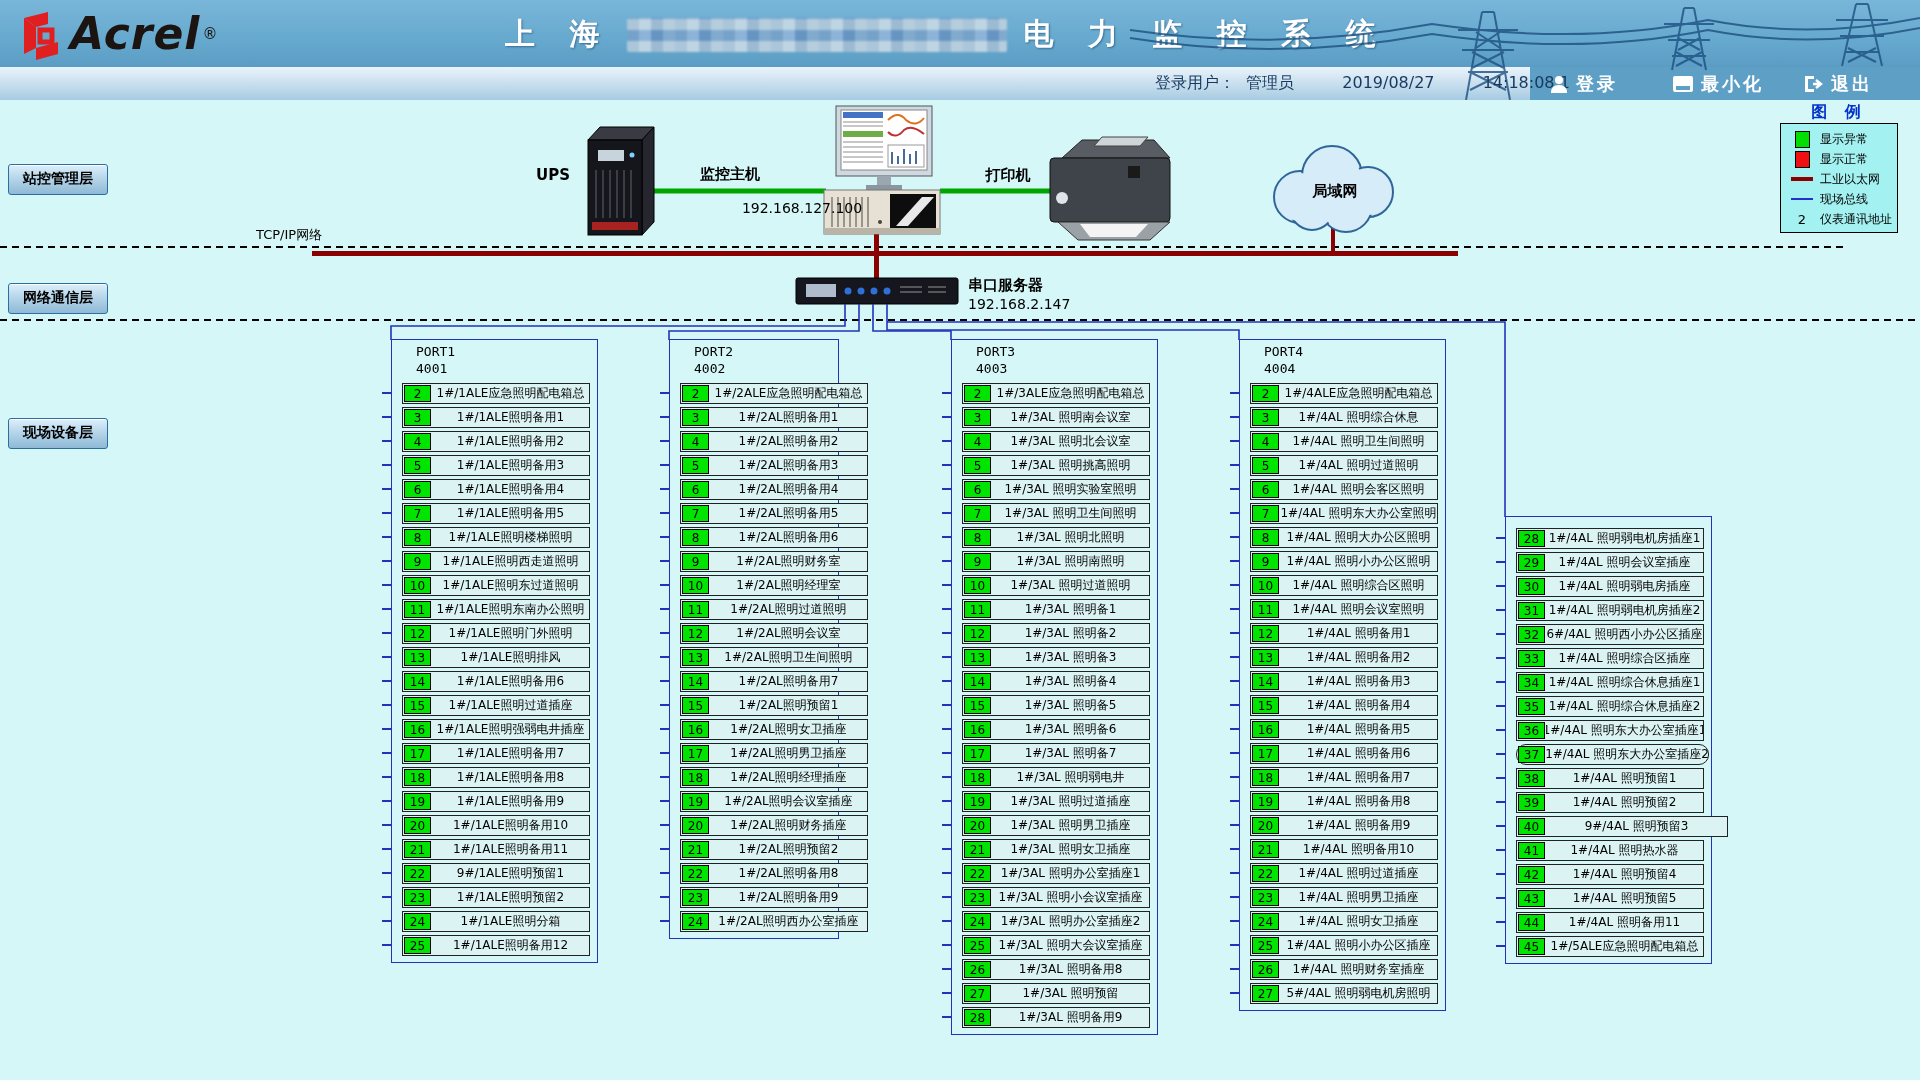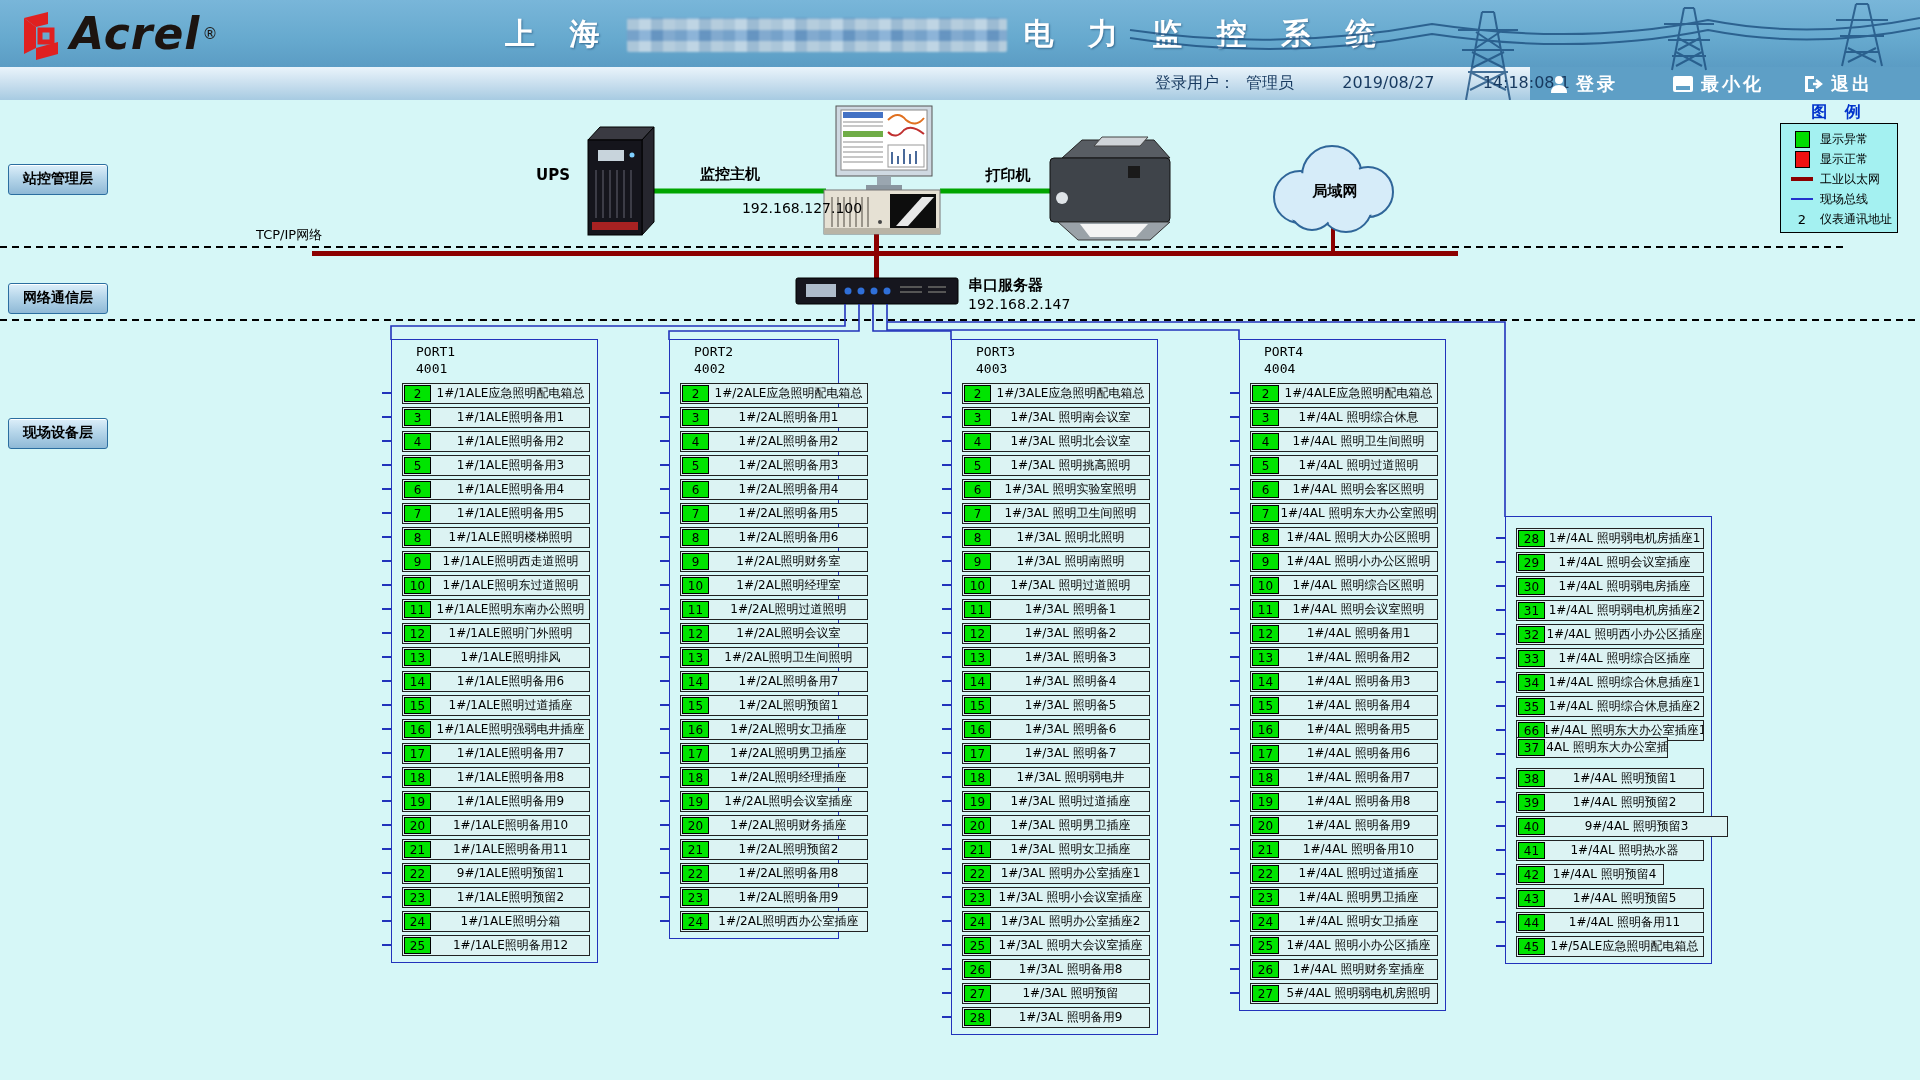--- a/index.html
+++ b/index.html
@@ -859,44 +859,44 @@
           <span class="row-label">1#/4AL 照明弱电房插座</span>
         </div>
         <div class="stub" style="top: 92px;"></div>
         <div class="port-row" style="top: 83px; width: 188px;">
           <span class="row-badge">31</span>
           <span class="row-label">1#/4AL 照明弱电机房插座2</span>
         </div>
         <div class="stub" style="top: 116px;"></div>
         <div class="port-row" style="top: 107px; width: 188px;">
           <span class="row-badge">32</span>
-          <span class="row-label">1#/4AL 照明西小办公区插座</span>
+          <span class="row-label">6#/4AL 照明西小办公区插座</span>
         </div>
         <div class="stub" style="top: 140px;"></div>
         <div class="port-row" style="top: 131px; width: 188px;">
           <span class="row-badge">33</span>
           <span class="row-label">1#/4AL 照明综合区插座</span>
         </div>
         <div class="stub" style="top: 164px;"></div>
         <div class="port-row" style="top: 155px; width: 188px;">
           <span class="row-badge">34</span>
           <span class="row-label">1#/4AL 照明综合休息插座1</span>
         </div>
         <div class="stub" style="top: 188px;"></div>
         <div class="port-row" style="top: 179px; width: 188px;">
           <span class="row-badge">35</span>
           <span class="row-label">1#/4AL 照明综合休息插座2</span>
         </div>
         <div class="stub" style="top: 212px;"></div>
         <div class="port-row" style="top: 203px; width: 188px;">
-          <span class="row-badge">66</span>
+          <span class="row-badge">36</span>
           <span class="row-label">1#/4AL 照明东大办公室插座1</span>
         </div>
         <div class="stub" style="top: 236px;"></div>
-        <div class="port-row" style="top: 220px; width: 152px;">
+        <div class="port-row" style="top: 227px; width: 193px; border-radius: 10px;">
           <span class="row-badge">37</span>
           <span class="row-label">1#/4AL 照明东大办公室插座2</span>
         </div>
         <div class="stub" style="top: 260px;"></div>
         <div class="port-row" style="top: 251px; width: 188px;">
           <span class="row-badge">38</span>
           <span class="row-label">1#/4AL 照明预留1</span>
         </div>
         <div class="stub" style="top: 284px;"></div>
         <div class="port-row" style="top: 275px; width: 188px;">
@@ -907,21 +907,21 @@
         <div class="port-row" style="top: 299px; width: 212px;">
           <span class="row-badge">40</span>
           <span class="row-label">9#/4AL 照明预留3</span>
         </div>
         <div class="stub" style="top: 332px;"></div>
         <div class="port-row" style="top: 323px; width: 188px;">
           <span class="row-badge">41</span>
           <span class="row-label">1#/4AL 照明热水器</span>
         </div>
         <div class="stub" style="top: 356px;"></div>
-        <div class="port-row" style="top: 347px; width: 148px;">
+        <div class="port-row" style="top: 347px; width: 188px;">
           <span class="row-badge">42</span>
           <span class="row-label">1#/4AL 照明预留4</span>
         </div>
         <div class="stub" style="top: 380px;"></div>
         <div class="port-row" style="top: 371px; width: 188px;">
           <span class="row-badge">43</span>
           <span class="row-label">1#/4AL 照明预留5</span>
         </div>
         <div class="stub" style="top: 404px;"></div>
         <div class="port-row" style="top: 395px; width: 188px;">

